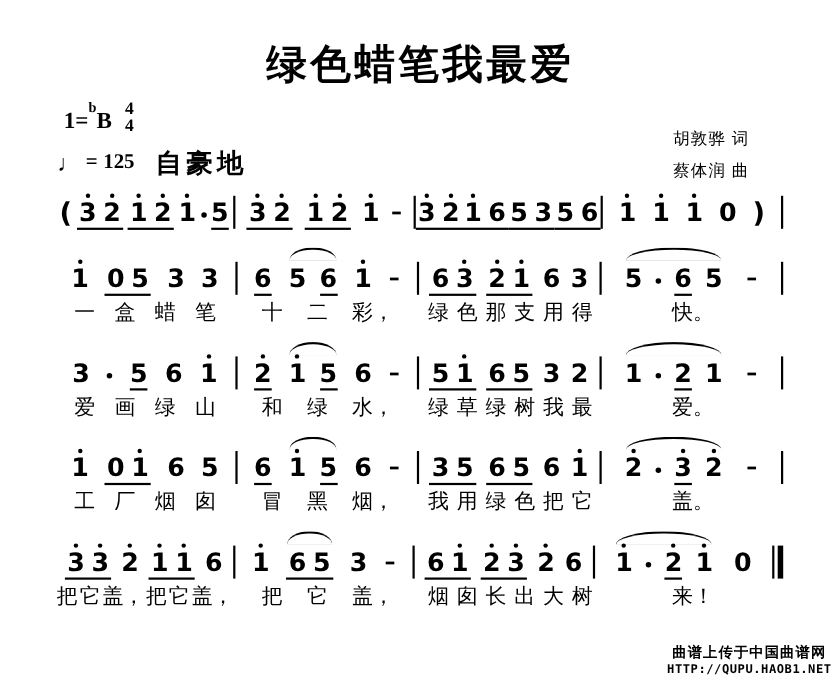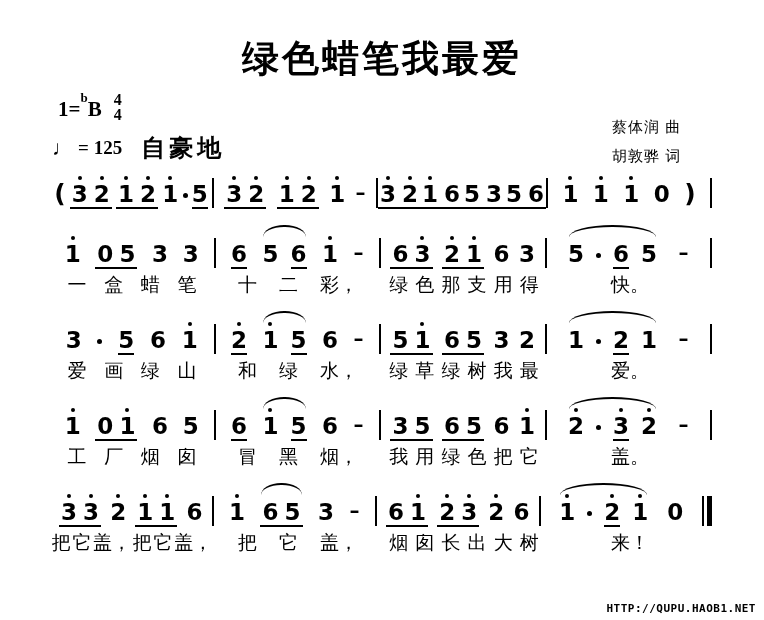--- a/index.html
+++ b/index.html
@@ -68,22 +68,22 @@
   </div>
 
   <div class="tempoblock">
     <span class="notesym">♩</span>
     <span>=</span>
     <span>125</span>
     <span class="expression">自豪地</span>
   </div>
 
   <div class="credits">
+    <div>胡敦骅  词</div>
     <div>蔡体润  曲</div>
-    <div>胡敦骅  词</div>
   </div>
 
   <div class="systems">
       <div class="system">
         <div class="staff">
           <div class="measure">
             <span class="paren">(</span>
             <span class="beam">
               <span class="note">
                 <span class="hdot"></span>
@@ -735,16 +735,17 @@
           </div>
           <div class="bar spacer"></div>
           <div class="lyr-measure">
             <span class="word">来！</span>
           </div>
         </div>
       </div>
     </div>
 
   <div class="footer">
+    <div class="cn">曲谱上传于中国曲谱网</div>
     <div class="url">HTTP://QUPU.HAOB1.NET</div>
   </div>
 
 </div>
 
 </body></html>

